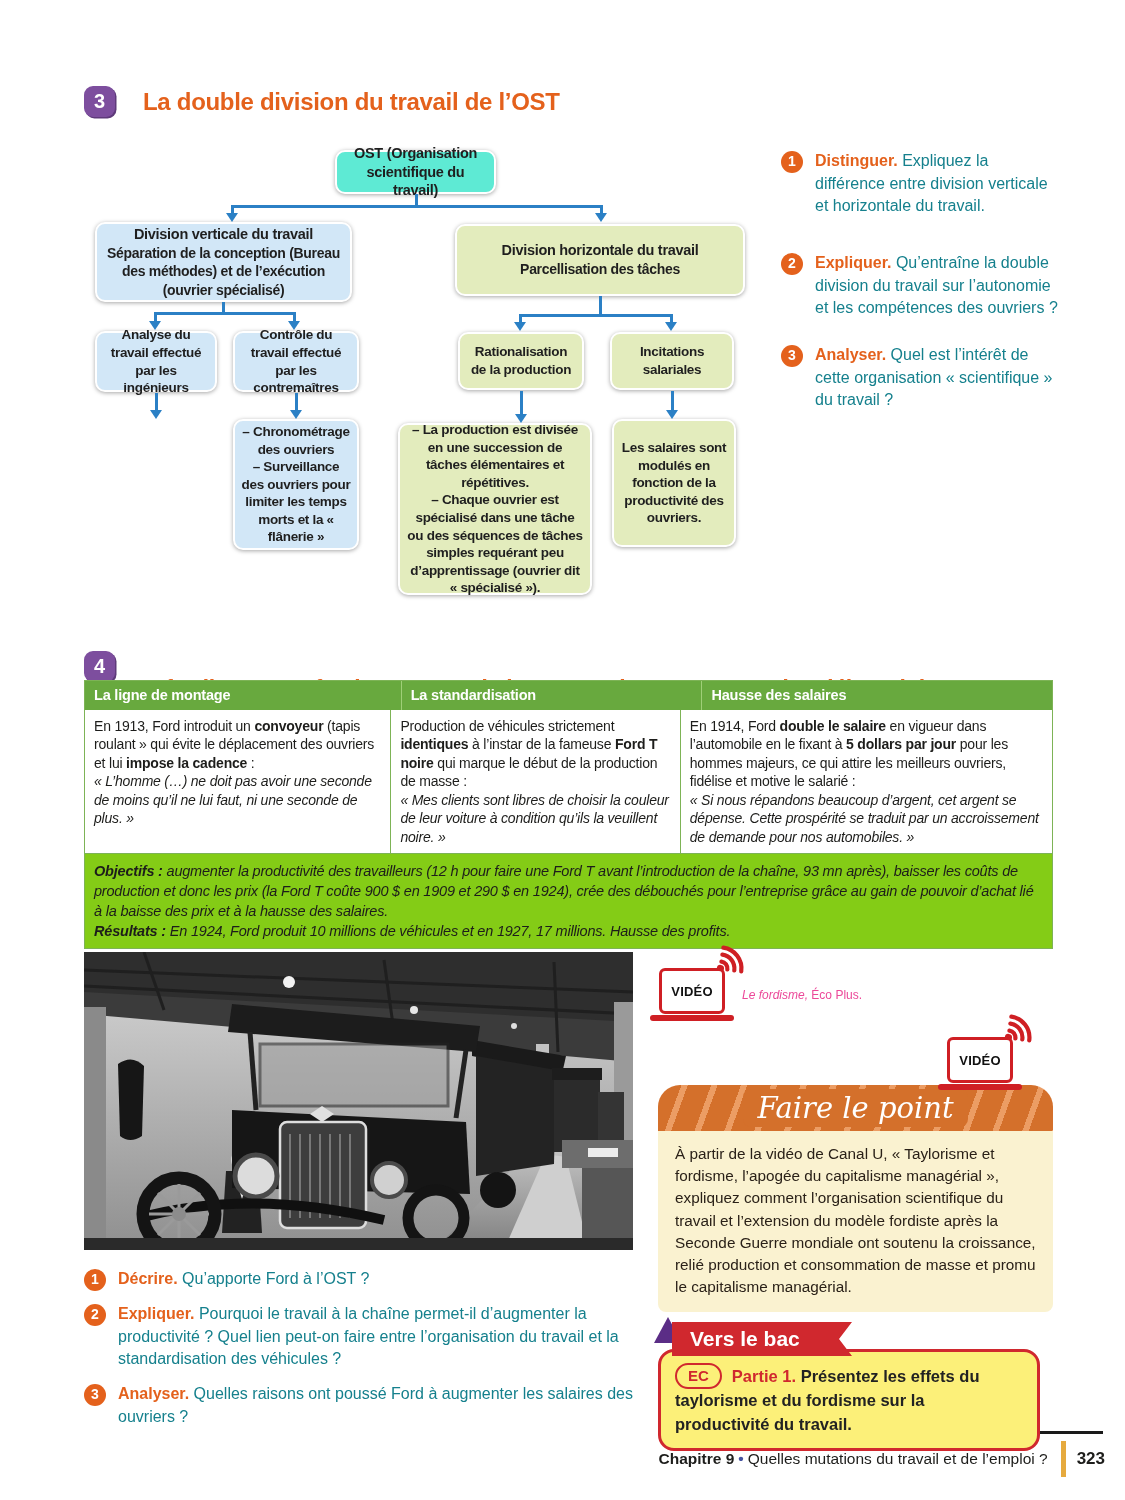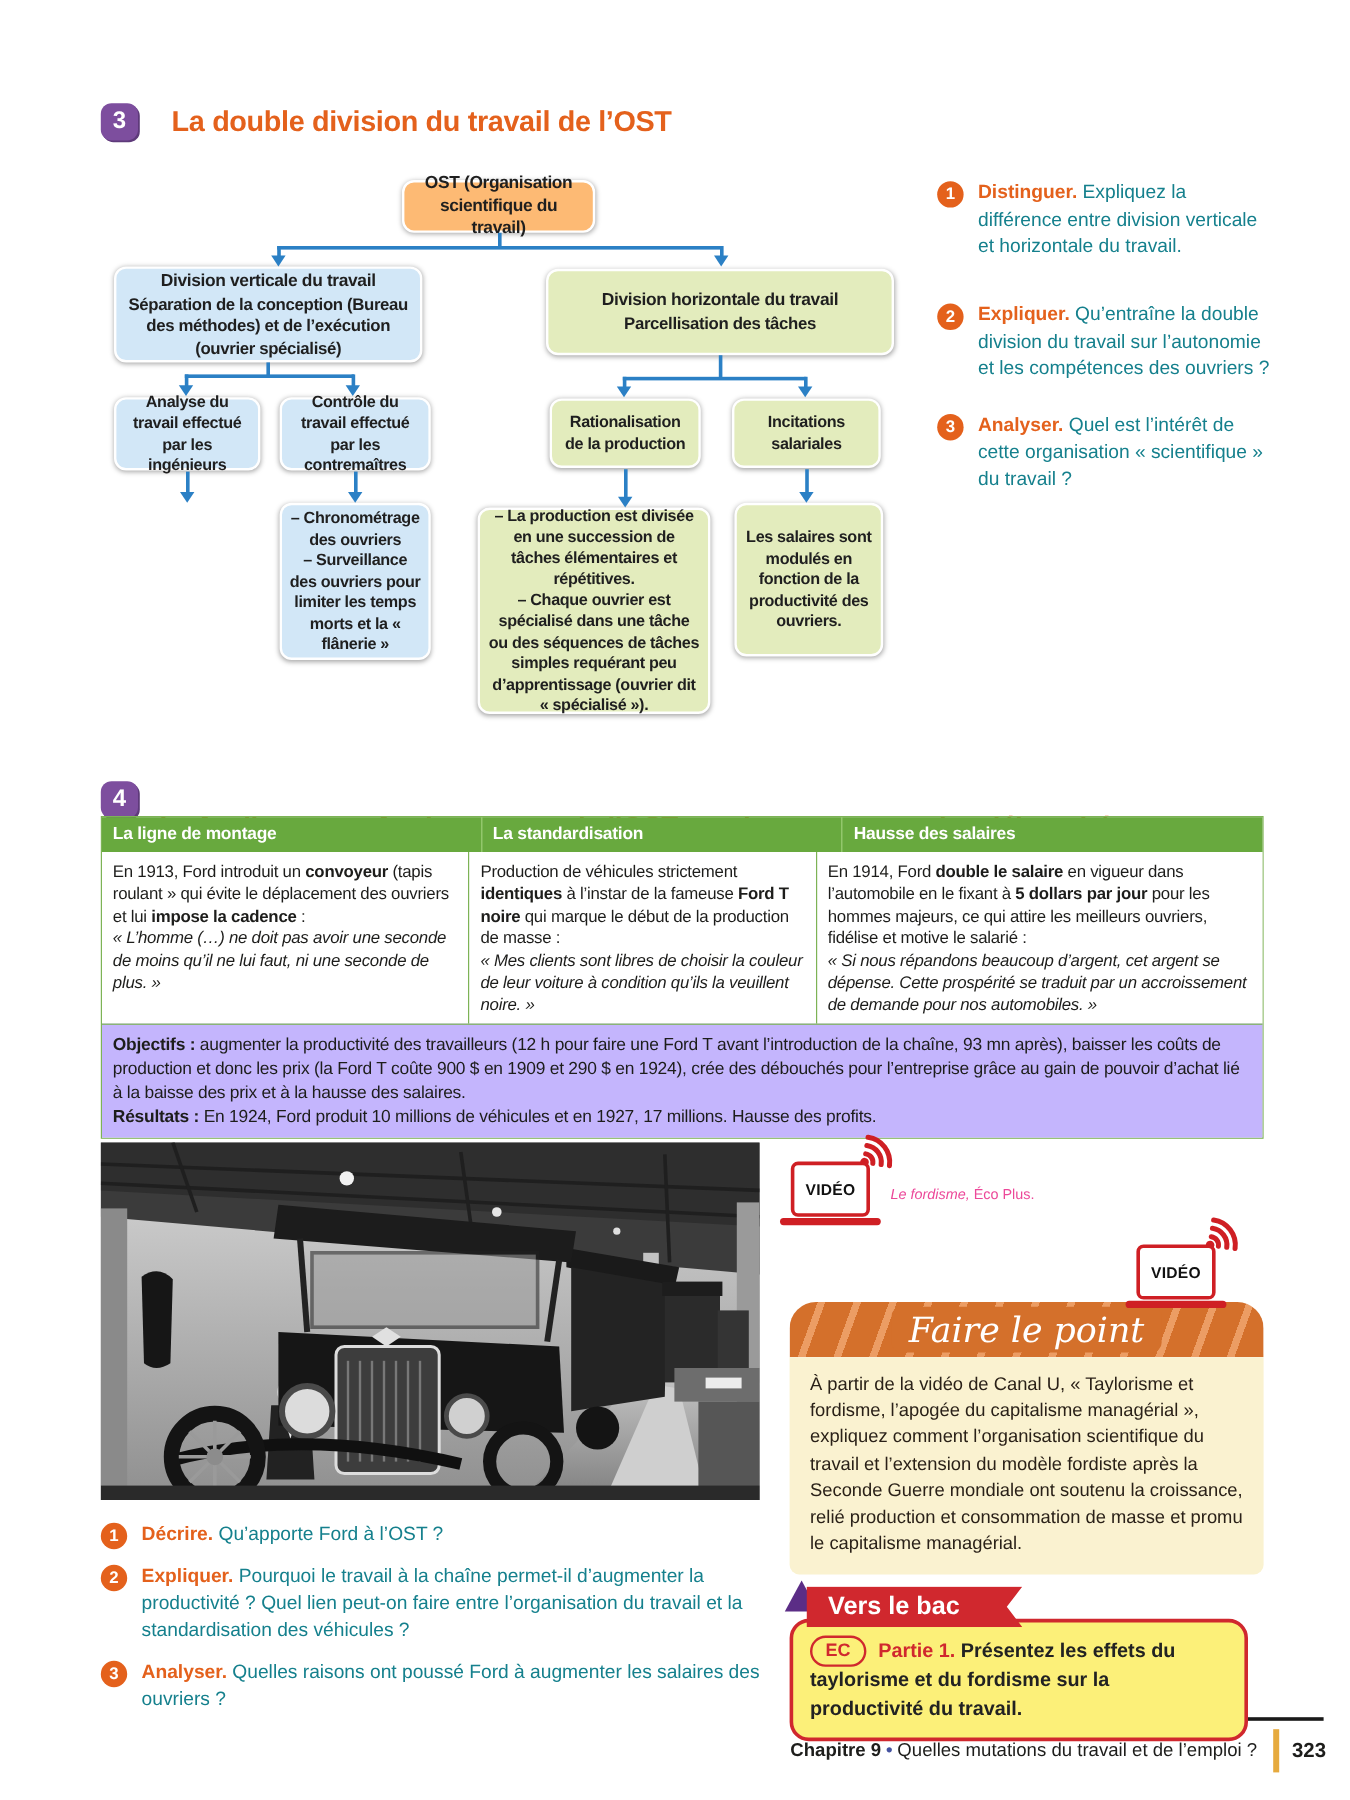--- a/index.html
+++ b/index.html
@@ -14,21 +14,21 @@
   .sec-title{color:#e4611c;font-weight:bold;margin-left:18px;letter-spacing:-0.3px;}
 
   
   .fbox{position:absolute;border:2px solid #fff;border-radius:10px;
         box-shadow:0 1px 4px rgba(0,0,0,.35);display:flex;flex-direction:column;
         align-items:center;justify-content:center;text-align:center;
         padding:4px 6px;box-sizing:border-box;font-weight:bold;color:#1f1f1f;
         font-size:13.5px;line-height:1.3;letter-spacing:-0.3px;}
   .fbox.blue{background:#d2e7f7;}
   .fbox.green{background:#e3ecbd;}
-  .fbox.purple{background:#fdba74;}
+  .fbox.purple{background:#5eead4;}
   .fbox .t{font-size:14.5px;}
   .pre{white-space:pre-line;}
   .vl{position:absolute;width:2.5px;background:#2b80c5;}
   .hl{position:absolute;height:2.5px;background:#2b80c5;}
   .ah{position:absolute;width:0;height:0;border-left:6px solid transparent;
       border-right:6px solid transparent;border-top:9px solid #2b80c5;}
 
   
   .q{position:absolute;display:flex;gap:12px;font-size:16px;line-height:1.42;}
   .qbadge{flex:none;width:22px;height:22px;border-radius:50%;background:#e4611c;color:#fff;
@@ -37,21 +37,21 @@
   .qtext{color:#15808d;}
 
   
   .ftable{position:absolute;left:84px;top:680px;width:969px;border:1.5px solid #7db356;box-sizing:border-box;}
   .thead{display:flex;background:#68a93e;color:#fff;font-weight:bold;font-size:14.5px;letter-spacing:-0.2px;gap:28px;}
   .thead .th{line-height:29px;height:29px;padding-left:9px;box-sizing:border-box;}
   .th+.th{border-left:1px solid #9fcf78;}
   .tbody{display:flex;background:#fff;}
   .td{padding:7px 9px;box-sizing:border-box;font-size:14px;line-height:1.32;letter-spacing:-0.2px;}
   .td+.td{border-left:1.5px solid #7db356;}
-  .tfoot{border-top:1.5px solid #7db356;padding:7px 9px;font-size:14.5px;line-height:1.38;letter-spacing:-0.2px;background:#c4b5fd;}
+  .tfoot{border-top:1.5px solid #7db356;padding:7px 9px;font-size:14.5px;line-height:1.38;letter-spacing:-0.2px;background:#84cc16;font-style:italic;}
   .c1{width:306px;} .c2{width:290px;} .c3{width:373px;}
   .b{font-weight:bold;} .i{font-style:italic;}
 
   
   .photo{position:absolute;left:84px;top:952px;width:549px;height:298px;background:#888;}
 
   
   .laptop{position:absolute;width:84px;height:64px;}
   .laptop .screen{position:absolute;left:9px;top:11px;right:9px;bottom:7px;background:#fff;
                   border:3.5px solid #cf1f24;border-radius:6px;display:flex;align-items:center;

